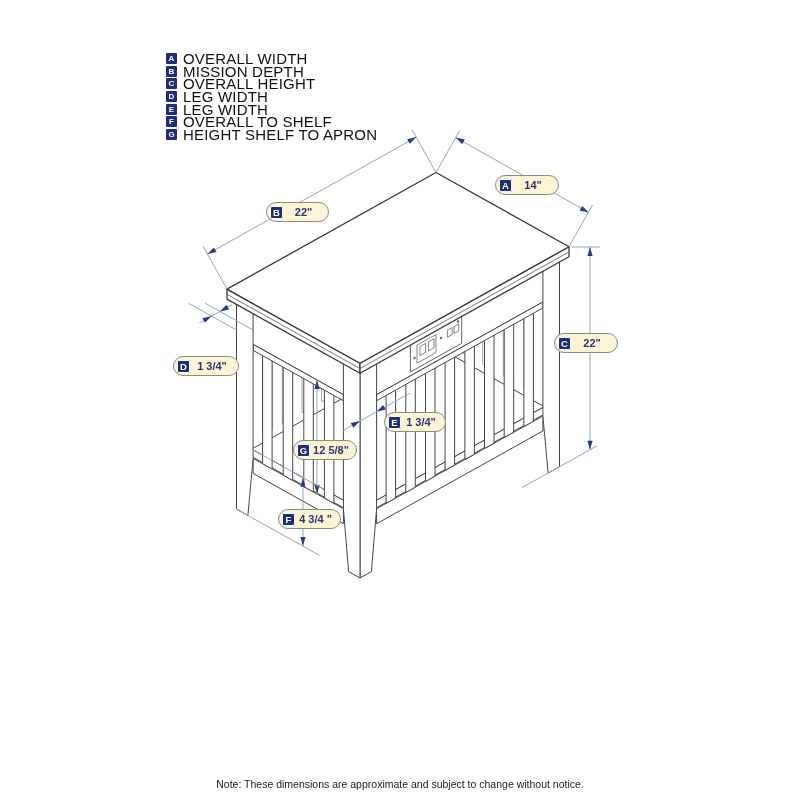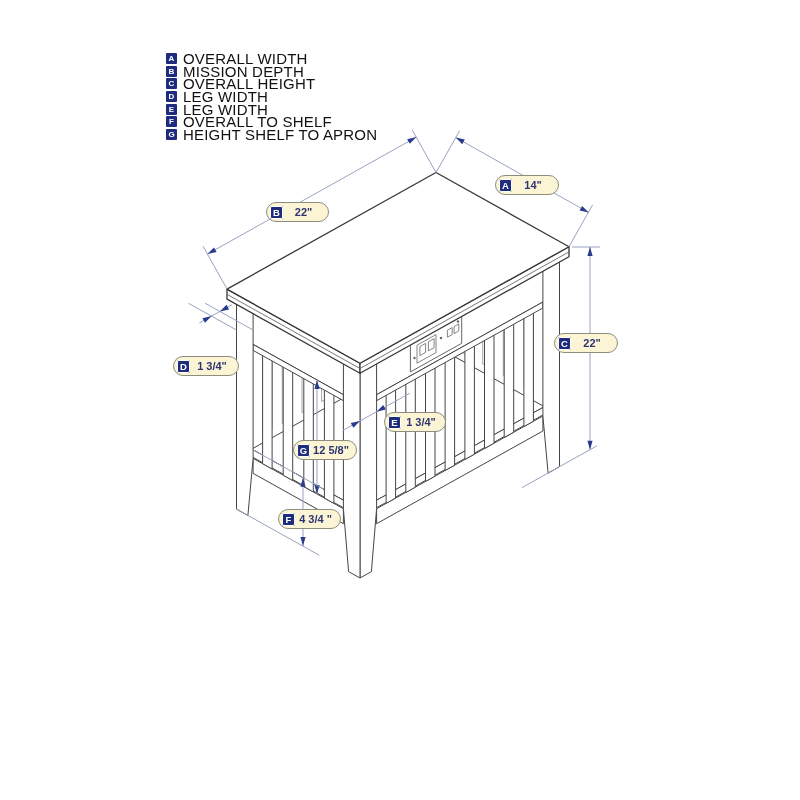--- a/index.html
+++ b/index.html
@@ -249,13 +249,14 @@
   </div>
   <div class="dim-label" style="left:293px;top:440px;width:64px">
     <span class="dim-letter">G</span>
     <span class="dim-value">12 5/8"</span>
   </div>
   <div class="dim-label" style="left:278px;top:509px;width:63px">
     <span class="dim-letter">F</span>
     <span class="dim-value">4 3/4 "</span>
   </div>
 
+  <div class="note">Note:  These dimensions are approximate and subject to change without notice.</div>
 </div>
 
 </body></html>

